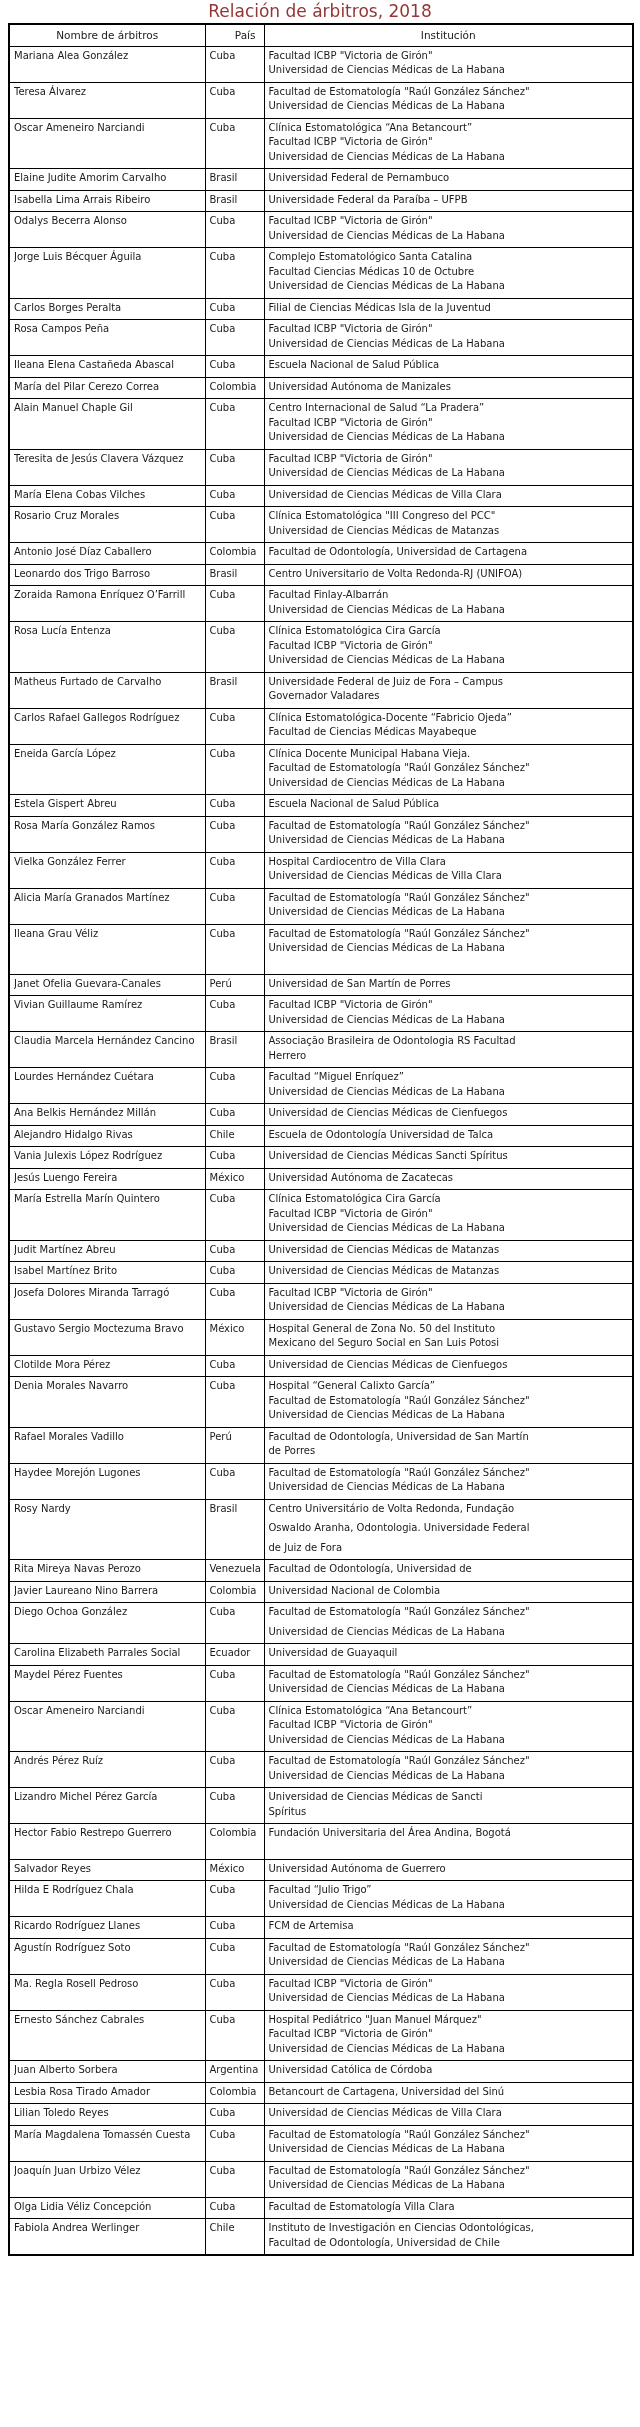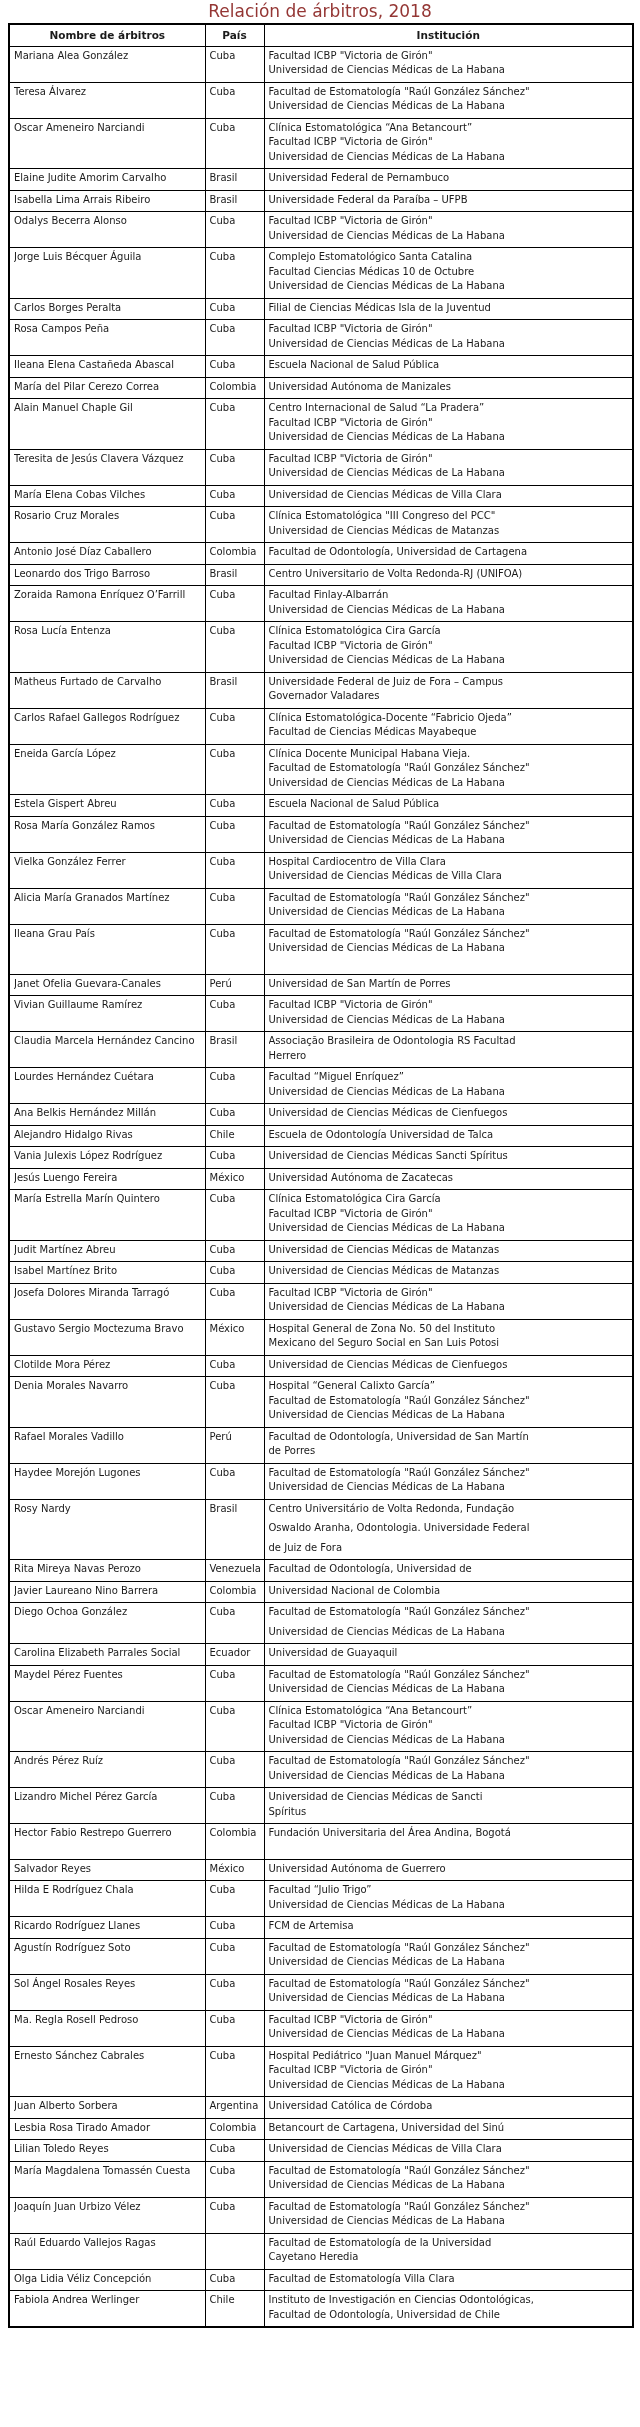--- a/index.html
+++ b/index.html
@@ -25,22 +25,22 @@
   col.c-name{width:196px;} col.c-country{width:59px;} col.c-inst{width:369px;}
   th,td {
     border:1px solid #000;
     font-size:10px;
     line-height:14.5px;
     padding:2px 4px 4px 4px;
     vertical-align:top;
     text-align:left;
     overflow:hidden;
   }
-  th { font-weight:bold; text-align:center; font-size:10.5px; padding:3px 8px; }
-  th.pais-h { text-align:center; }
+  th { font-weight:normal; text-align:center; font-size:10.5px; padding:3px 8px; }
+  th.pais-h { text-align:right; }
   td .nowrap, .inst-line { white-space:nowrap; overflow:hidden; }
   tr.tall td { padding-bottom:18px; }
   tr.loose .inst-line { margin-bottom:5px; }
   tr.loose .inst-line:last-child { margin-bottom:0; }
 </style>
 </head>
 <body>
 
 <div class="page-title">Relación de árbitros, 2018</div>
 
@@ -309,21 +309,21 @@
           <div class="nowrap">Alicia María Granados Martínez</div>
         </td>
         <td>Cuba</td>
         <td>
           <div class="inst-line">Facultad de Estomatología "Raúl González Sánchez"</div>
           <div class="inst-line">Universidad de Ciencias Médicas de La Habana</div>
         </td>
       </tr>
       <tr class="tall">
         <td>
-          <div class="nowrap">Ileana Grau País</div>
+          <div class="nowrap">Ileana Grau Véliz</div>
         </td>
         <td>Cuba</td>
         <td>
           <div class="inst-line">Facultad de Estomatología "Raúl González Sánchez"</div>
           <div class="inst-line">Universidad de Ciencias Médicas de La Habana</div>
         </td>
       </tr>
       <tr>
         <td>
           <div class="nowrap">Janet Ofelia Guevara-Canales</div>
@@ -619,30 +619,20 @@
           <div class="nowrap">Agustín Rodríguez Soto</div>
         </td>
         <td>Cuba</td>
         <td>
           <div class="inst-line">Facultad de Estomatología "Raúl González Sánchez"</div>
           <div class="inst-line">Universidad de Ciencias Médicas de La Habana</div>
         </td>
       </tr>
       <tr>
         <td>
-          <div class="nowrap">Sol Ángel Rosales Reyes</div>
-        </td>
-        <td>Cuba</td>
-        <td>
-          <div class="inst-line">Facultad de Estomatología "Raúl González Sánchez"</div>
-          <div class="inst-line">Universidad de Ciencias Médicas de La Habana</div>
-        </td>
-      </tr>
-      <tr>
-        <td>
           <div class="nowrap">Ma. Regla Rosell Pedroso</div>
         </td>
         <td>Cuba</td>
         <td>
           <div class="inst-line">Facultad ICBP "Victoria de Girón"</div>
           <div class="inst-line">Universidad de Ciencias Médicas de La Habana</div>
         </td>
       </tr>
       <tr>
         <td>
@@ -693,30 +683,20 @@
         </td>
       </tr>
       <tr>
         <td>
           <div class="nowrap">Joaquín Juan Urbizo Vélez</div>
         </td>
         <td>Cuba</td>
         <td>
           <div class="inst-line">Facultad de Estomatología "Raúl González Sánchez"</div>
           <div class="inst-line">Universidad de Ciencias Médicas de La Habana</div>
-        </td>
-      </tr>
-      <tr>
-        <td>
-          <div class="nowrap">Raúl Eduardo Vallejos Ragas</div>
-        </td>
-        <td></td>
-        <td>
-          <div class="inst-line">Facultad de Estomatología de la Universidad</div>
-          <div class="inst-line">Cayetano Heredia</div>
         </td>
       </tr>
       <tr>
         <td>
           <div class="nowrap">Olga Lidia Véliz Concepción</div>
         </td>
         <td>Cuba</td>
         <td>
           <div class="inst-line">Facultad de Estomatología Villa Clara</div>
         </td>

